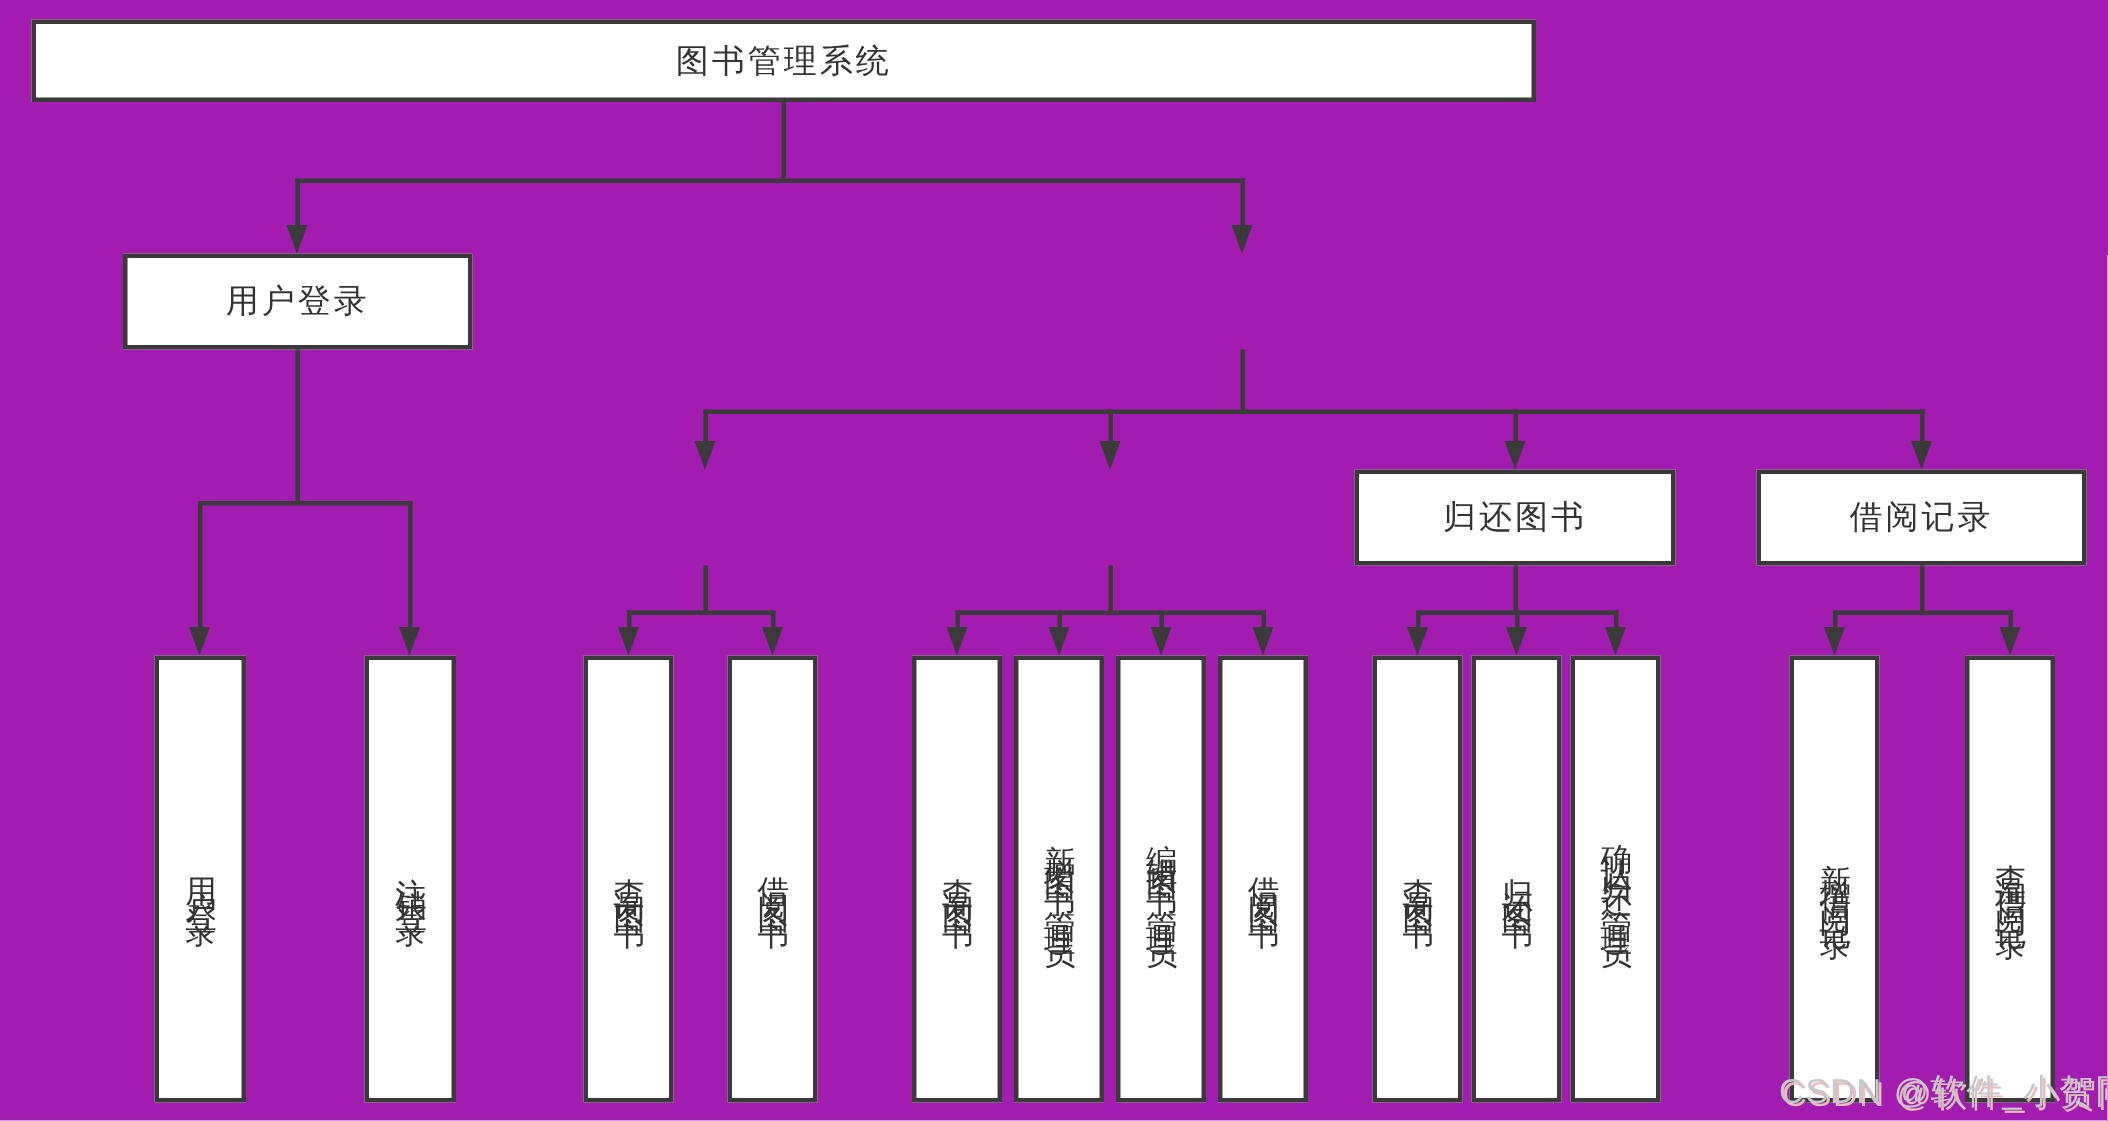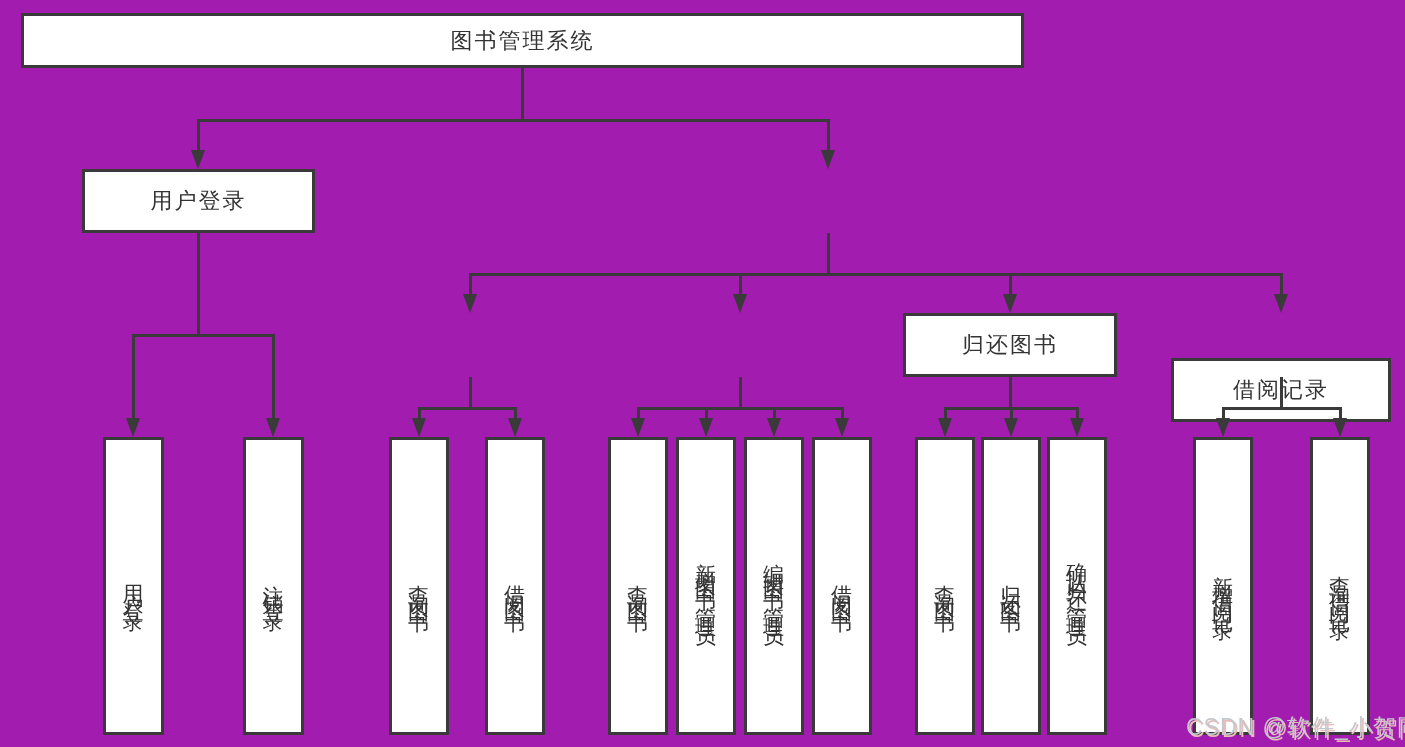--- a/index.html
+++ b/index.html
@@ -56,21 +56,21 @@
   <div class="vline" style="left:469px;top:273px;height:22px;"></div>
   <div class="arrow" style="left:463px;top:294px;"></div>
   <div class="vline" style="left:739px;top:273px;height:22px;"></div>
   <div class="arrow" style="left:733px;top:294px;"></div>
   <div class="vline" style="left:1009px;top:273px;height:22px;"></div>
   <div class="arrow" style="left:1003px;top:294px;"></div>
   <div class="vline" style="left:1280px;top:273px;height:22px;"></div>
   <div class="arrow" style="left:1274px;top:294px;"></div>
 
   <div class="box hbox" style="left:903px;top:313px;width:214px;height:64px;">归还图书</div>
-  <div class="box hbox" style="left:1171px;top:313px;width:220px;height:64px;margin-top:45px;">借阅记录</div>
+  <div class="box hbox" style="left:1171px;top:313px;width:220px;height:64px;">借阅记录</div>
 
   <div class="vline" style="left:469px;top:377px;height:31px;"></div>
   <div class="hline" style="left:418px;top:407px;width:99px;"></div>
   <div class="vline" style="left:418px;top:407px;height:12px;"></div>
   <div class="arrow" style="left:412px;top:418px;"></div>
   <div class="vline" style="left:514px;top:407px;height:12px;"></div>
   <div class="arrow" style="left:508px;top:418px;"></div>
 
   <div class="vline" style="left:739px;top:377px;height:31px;"></div>
   <div class="hline" style="left:637px;top:407px;width:207px;"></div>

